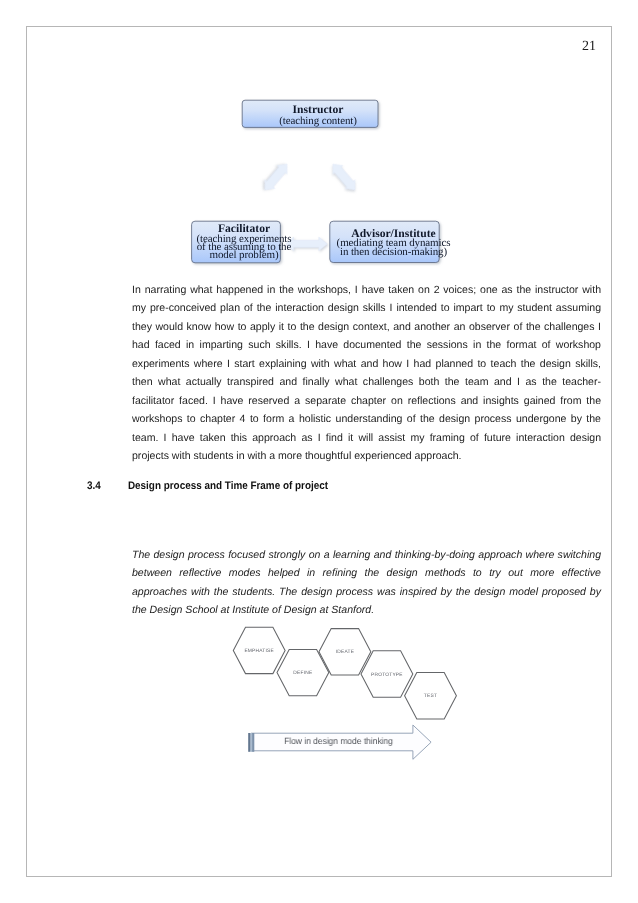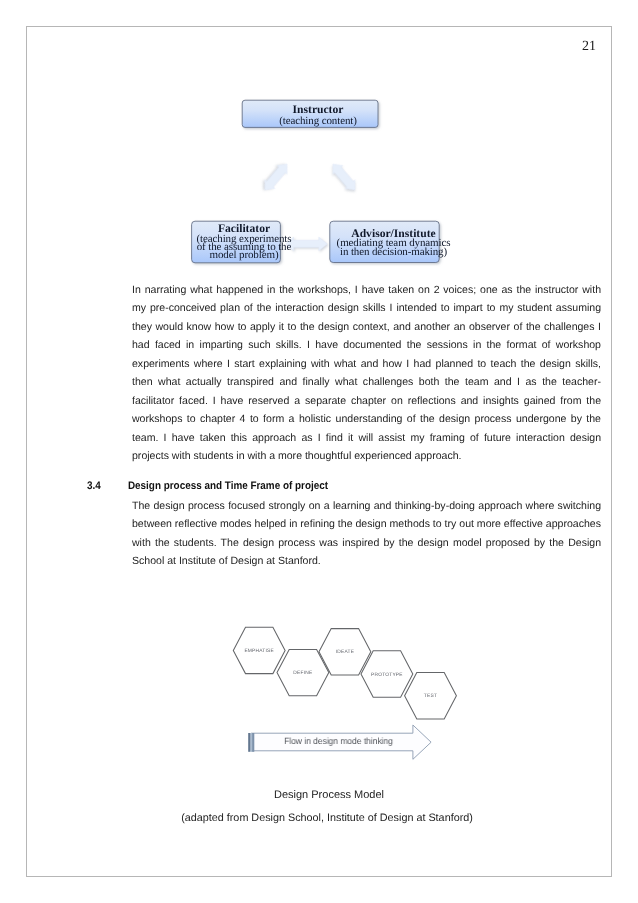--- a/index.html
+++ b/index.html
@@ -31,21 +31,21 @@
     line-height:18.45px;
     color:#222;
     text-align:justify;
     text-justify:inter-word;
     margin-left:44px;
   }
   #para1 { top:254.0px; }
   #heading34 { position:absolute; left:60px; top:452.5px; font-size:11px; font-weight:bold; color:#111;
                transform:scaleX(0.9); transform-origin:0 0; white-space:nowrap; }
   #heading34 .num { display:inline-block; width:45.5px; }
-  #para2 { top:470px; }
+  #para2 { top:519px;font-style:italic; }
   .caption {
     position:absolute; text-align:center;
     color:#222; line-height:1;
   }
   #cap1 { left:42.5px; top:762.5px; width:518px; font-size:11px; }
   #cap2 { left:41.2px; top:786.3px; width:518px; font-size:10.8px; }
 
   
   #role-diagram, #hex-diagram {
     position:absolute; left:0; top:0; width:638px; height:903px;
@@ -79,22 +79,20 @@
 </head>
 <body>
 
 <div id="page">
   <div class="pageno">21</div>
   <div class="body-text" id="para1">In narrating what happened in the workshops, I have taken on 2 voices; one as the instructor with my pre-conceived plan of the interaction design skills I intended to impart to my student assuming they would know how to apply it to the design context, and another an observer of the challenges I had faced in imparting such skills. I have documented the sessions in the format of workshop experiments where I start explaining with what and how I had planned to teach the design skills, then what actually transpired and finally what challenges both the team and I as the teacher-facilitator faced. I have reserved a separate chapter on reflections and insights gained from the workshops to chapter 4 to form a holistic understanding of the design process undergone by the team. I have taken this approach as I find it will assist my framing of future interaction design projects with students in with a more thoughtful experienced approach.</div>
   <div id="heading34">
     <span class="num">3.4</span><span>Design process and Time Frame of project</span>
   </div>
   <div class="body-text" id="para2">The design process focused strongly on a learning and thinking-by-doing approach where switching between reflective modes helped in refining the design methods to try out more effective approaches with the students. The design process was inspired by the design model proposed by the Design School at Institute of Design at Stanford.</div>
-  <div class="caption" id="cap1">Design Process Model</div>
-  <div class="caption" id="cap2">(adapted from Design School, Institute of Design at Stanford)</div>
 </div>
 
 <div id="fig-layer">
 <svg id="role-diagram" width="638" height="903" viewBox="0 0 638 903">
   <defs>
     <linearGradient id="boxgrad" x1="0" y1="0" x2="0" y2="1">
       <stop offset="0" stop-color="#e0eaf8"></stop>
       <stop offset="0.38" stop-color="#d4e2f9"></stop>
       <stop offset="1" stop-color="#a9c7fa"></stop>
     </linearGradient>

